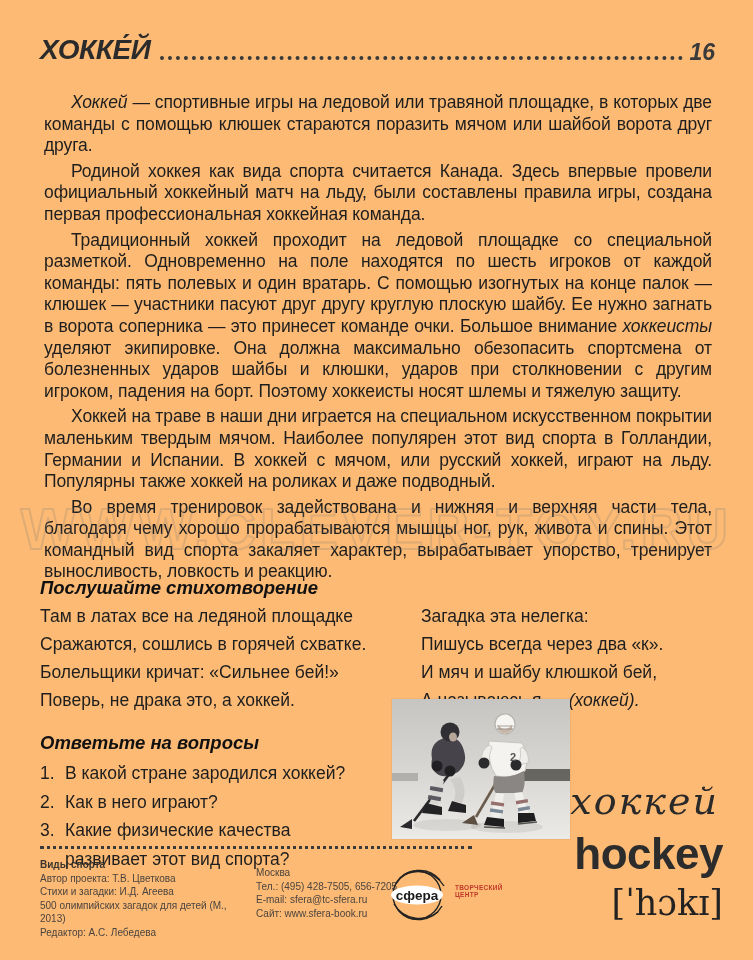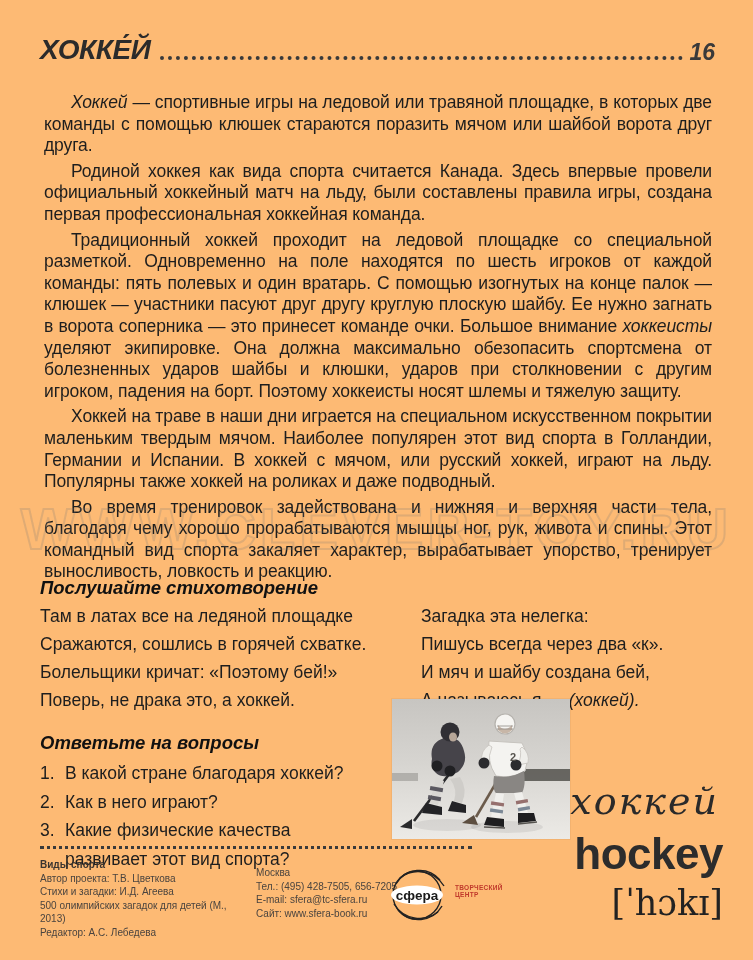--- a/index.html
+++ b/index.html
@@ -124,36 +124,36 @@
     <p>Хоккей на траве в наши дни играется на специальном искусственном покрытии маленьким твердым мячом. Наиболее популярен этот вид спорта в Голландии, Германии и Испании. В хоккей с мячом, или русский хоккей, играют на льду. Популярны также хоккей на роликах и даже подводный.</p>
     <p>Во время тренировок задействована и нижняя и верхняя части тела, благодаря чему хорошо прорабатываются мышцы ног, рук, живота и спины. Этот командный вид спорта закаляет характер, вырабатывает упорство, тренирует выносливость, ловкость и реакцию.</p>
   </div>
 
   <div class="watermark">WWW.CLEVER-TOY.RU</div>
 
   <div class="sec-head" style="left:40px;top:577px;">Послушайте стихотворение</div>
   <div class="sec-lines" style="left:40px;top:602px;">
     <div>Там в латах все на ледяной площадке</div>
     <div>Сражаются, сошлись в горячей схватке.</div>
-    <div>Болельщики кричат: «Поэтому бей!»</div>
+    <div>Болельщики кричат: «Сильнее бей!»</div>
     <div>Поверь, не драка это, а хоккей.</div>
   </div>
 
   <div class="sec-lines" style="left:421px;top:602px;">
     <div>Загадка эта нелегка:</div>
     <div>Пишусь всегда через два «к».</div>
-    <div>И мяч и шайбу создана бей,</div>
+    <div>И мяч и шайбу клюшкой бей,</div>
     <div><span>А называюсь я … </span><span class="ans-i">(хоккей).</span></div>
   </div>
 
   <div class="sec-head" style="left:40px;top:732px;">Ответьте на вопросы</div>
   <div class="questions">
     <div class="q-row">
       <span class="q-num">1.</span>
-      <span class="q-text">В какой стране благодаря хоккей?</span>
+      <span class="q-text">В какой стране зародился хоккей?</span>
     </div>
     <div class="q-row">
       <span class="q-num">2.</span>
       <span class="q-text">Как в него играют?</span>
     </div>
     <div class="q-row">
       <span class="q-num">3.</span>
       <span class="q-text">Какие физические качества
 развивает этот вид спорта?</span>
     </div>

